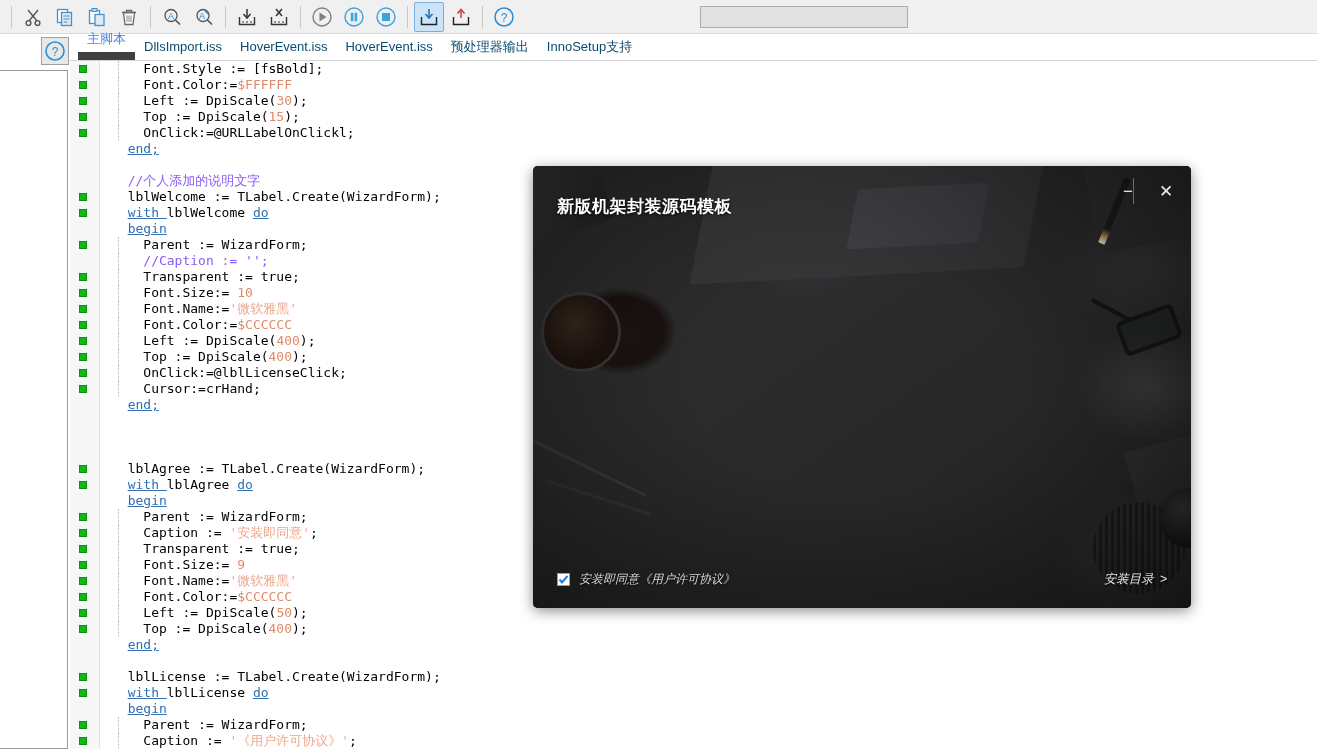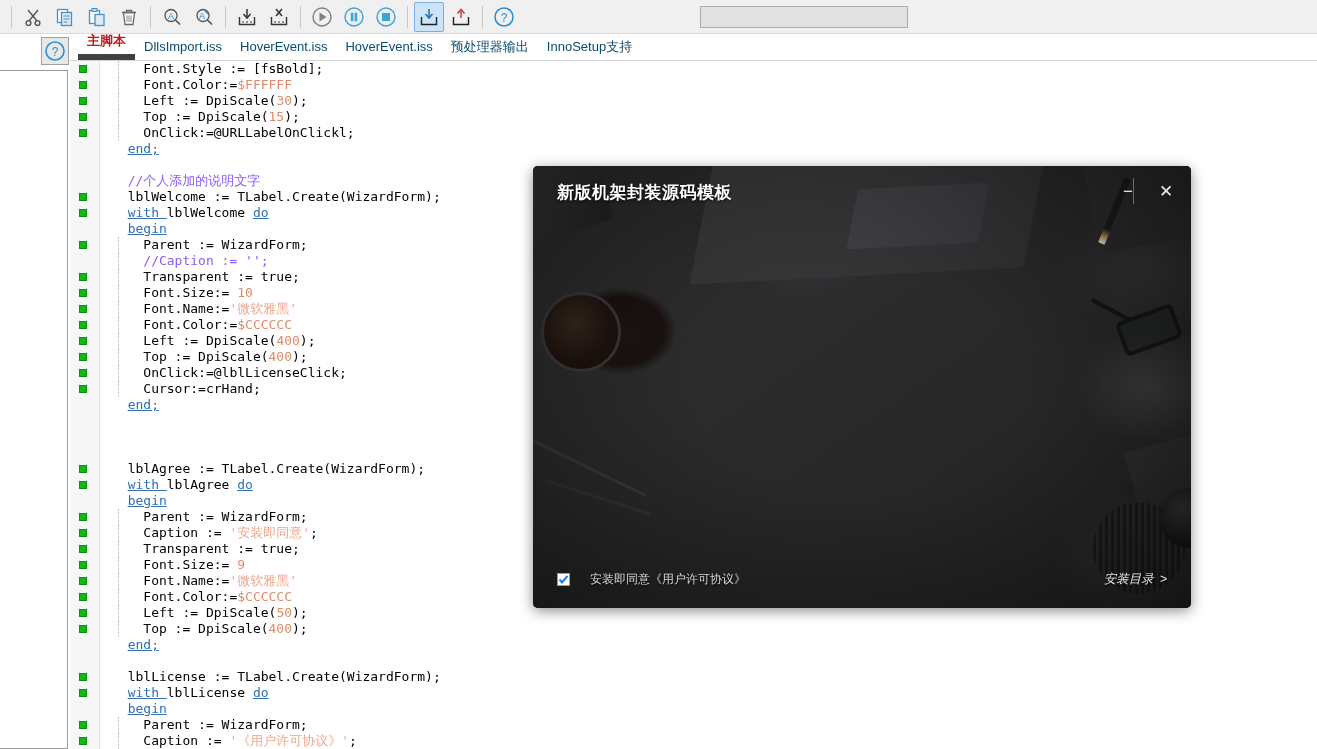--- a/index.html
+++ b/index.html
@@ -81,23 +81,23 @@
     padding-left: 8px;
   }
   .tab {
     font-size: 13px;
     color: #0c4a6e;
     padding: 3px 9px 5px 9px;
     white-space: nowrap;
     line-height: 16px;
   }
   .tab.active {
-    color: #b91c1c;
-    border-bottom: 6px solid #404040;
-    font-weight: bold;
+    color: #3b82f6;
+    border-bottom: 8px solid #404040;
+    font-weight: normal;
   }
 
   
   #editor {
     position: absolute; left: 70px; top: 61px;
     width: 1247px; height: 688px;
     background: #ffffff;
     overflow: hidden;
   }
   #gutter {
@@ -231,21 +231,21 @@
     transform: rotate(18deg);
   }
   #inst-vignette {
     position: absolute; inset: 0;
     background: radial-gradient(ellipse at 50% 50%, rgba(0,0,0,0) 35%, rgba(0,0,0,0.45) 100%);
   }
 
   #titlebar {
     position: absolute; left: 0; top: 0;
     width: 658px; height: 52px;
-    display: flex; align-items: center;
+    display: flex; align-items: flex-end;
   }
   #inst-title {
     margin-left: 24px;
     color: #ffffff;
     font-size: 17px;
     font-weight: bold;
     text-shadow: 0 1px 3px rgba(0,0,0,0.9);
     letter-spacing: 0.5px;
   }
   #win-controls {
@@ -275,21 +275,21 @@
     font-size: 15px;
     letter-spacing: 1px;
   }
 
   #inst-bottom {
     position: absolute; left: 0; bottom: 18px;
     width: 658px; height: 22px;
     display: flex; align-items: center;
     padding: 0 24px;
   }
-  #agree-wrap { display: flex; align-items: center; gap: 20px; }
+  #agree-wrap { display: flex; align-items: center; gap: 9px; font-style: italic; }
   #agree-check {
     width: 13px; height: 13px;
     background: #ffffff;
     border: 1px solid #9a9a9a;
     display: flex; align-items: center; justify-content: center;
   }
   #agree-label {
     color: #d8d8d8;
     font-size: 12px;
     text-shadow: 0 1px 2px rgba(0,0,0,0.8);

